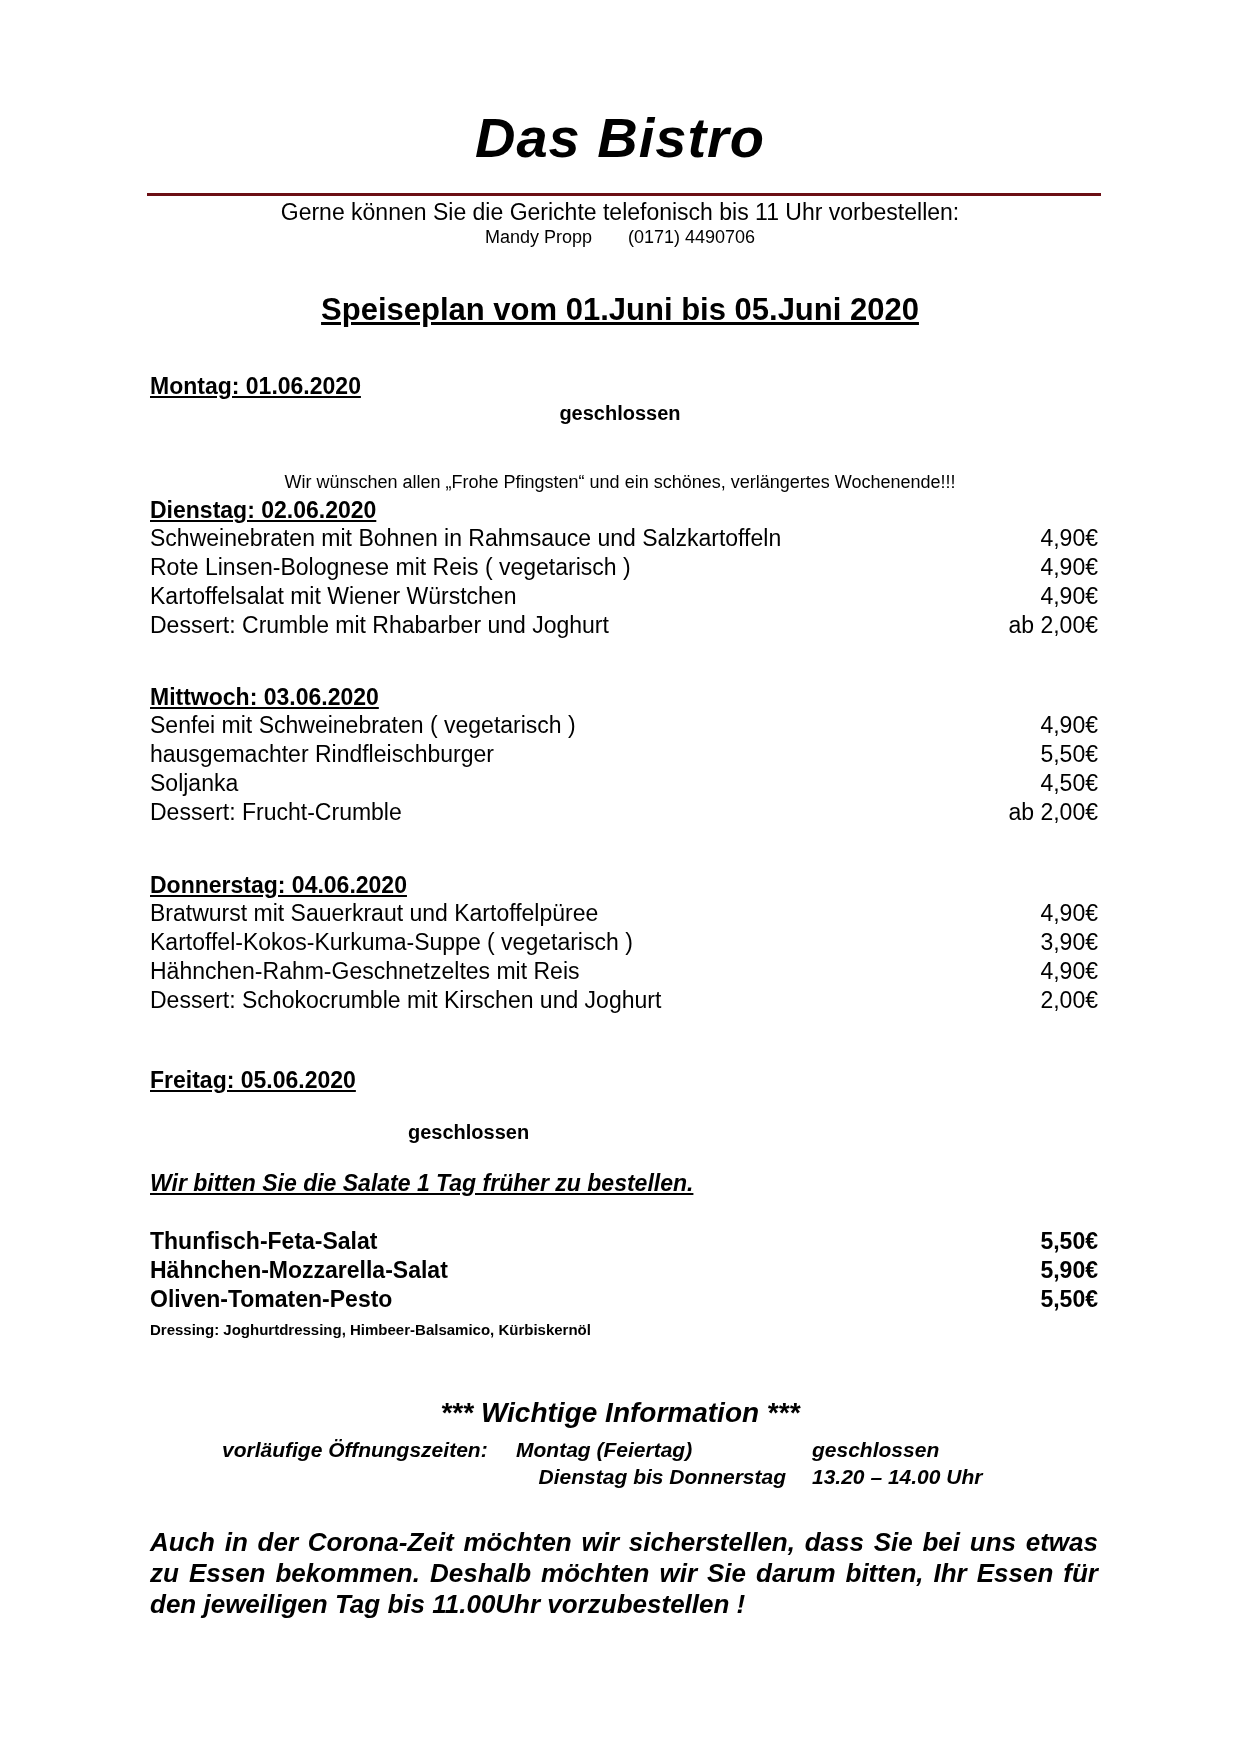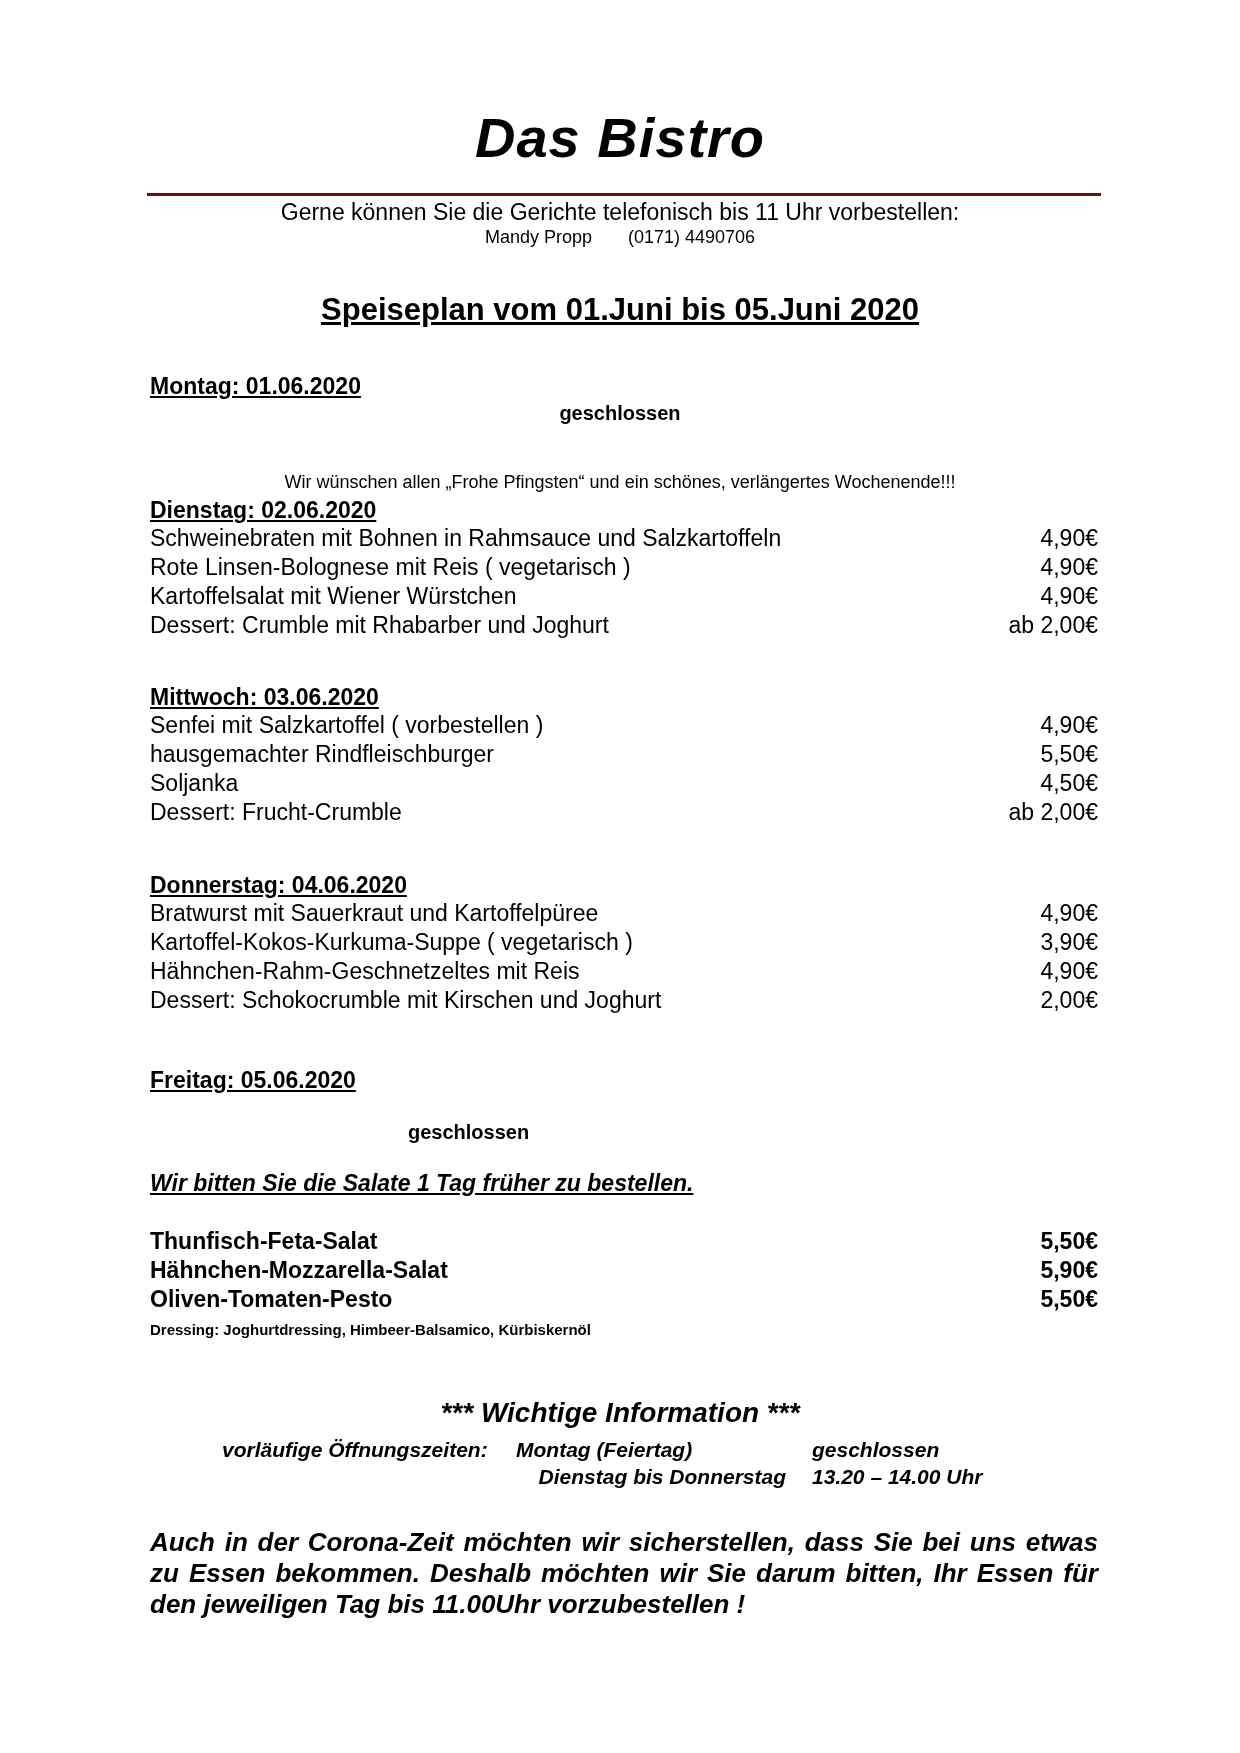--- a/index.html
+++ b/index.html
@@ -56,21 +56,21 @@
     <span>Kartoffelsalat mit Wiener Würstchen</span>
     <span class="price">4,90€</span>
   </div>
   <div class="abs row" style="top:611px;">
     <span>Dessert: Crumble mit Rhabarber und Joghurt</span>
     <span class="price">ab 2,00€</span>
   </div>
 
   <div class="abs day-head" style="top:683px;">Mittwoch: 03.06.2020</div>
   <div class="abs row" style="top:711px;">
-    <span>Senfei mit Salzkartoffel ( vorbestellen )</span>
+    <span>Senfei mit Schweinebraten ( vegetarisch )</span>
     <span class="price">4,90€</span>
   </div>
   <div class="abs row" style="top:740px;">
     <span>hausgemachter Rindfleischburger</span>
     <span class="price">5,50€</span>
   </div>
   <div class="abs row" style="top:769px;">
     <span>Soljanka</span>
     <span class="price">4,50€</span>
   </div>

